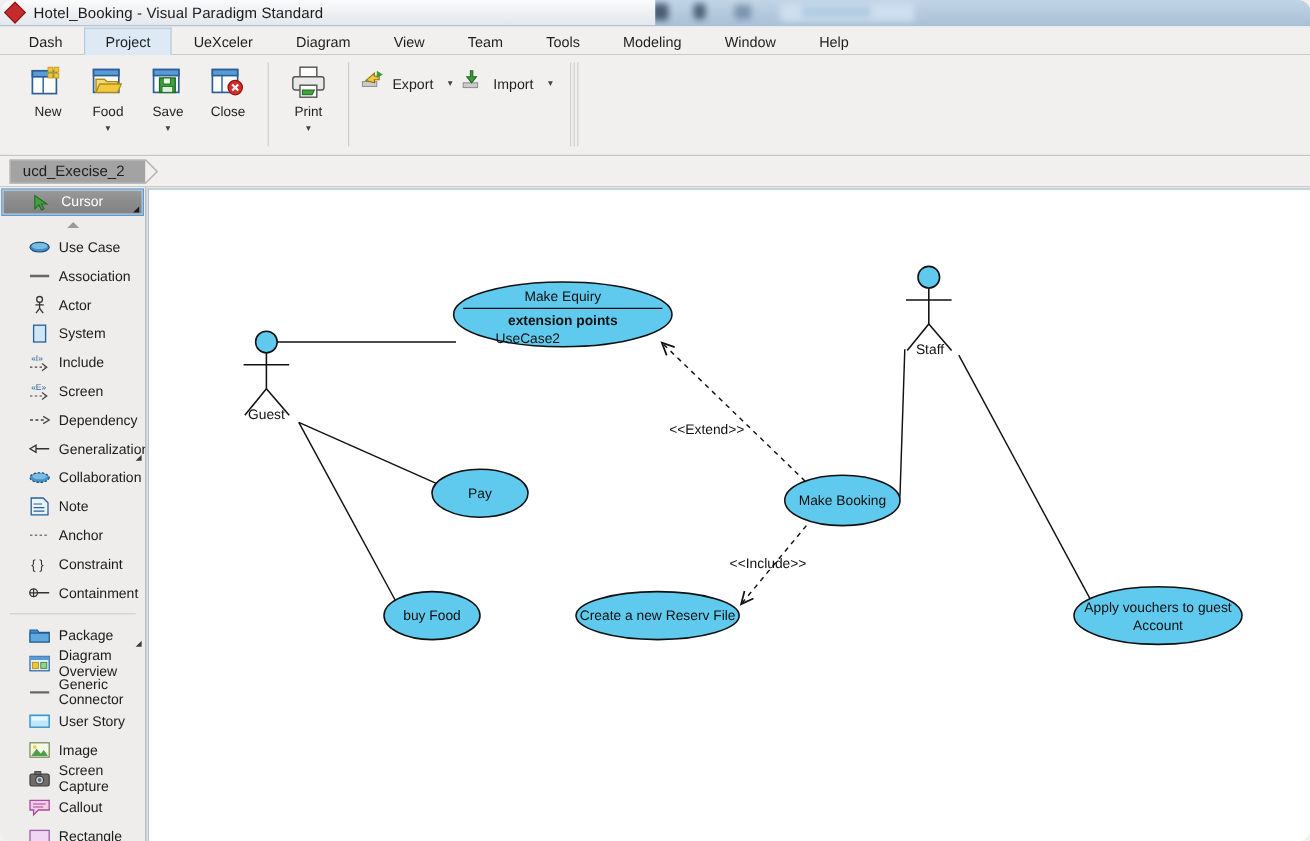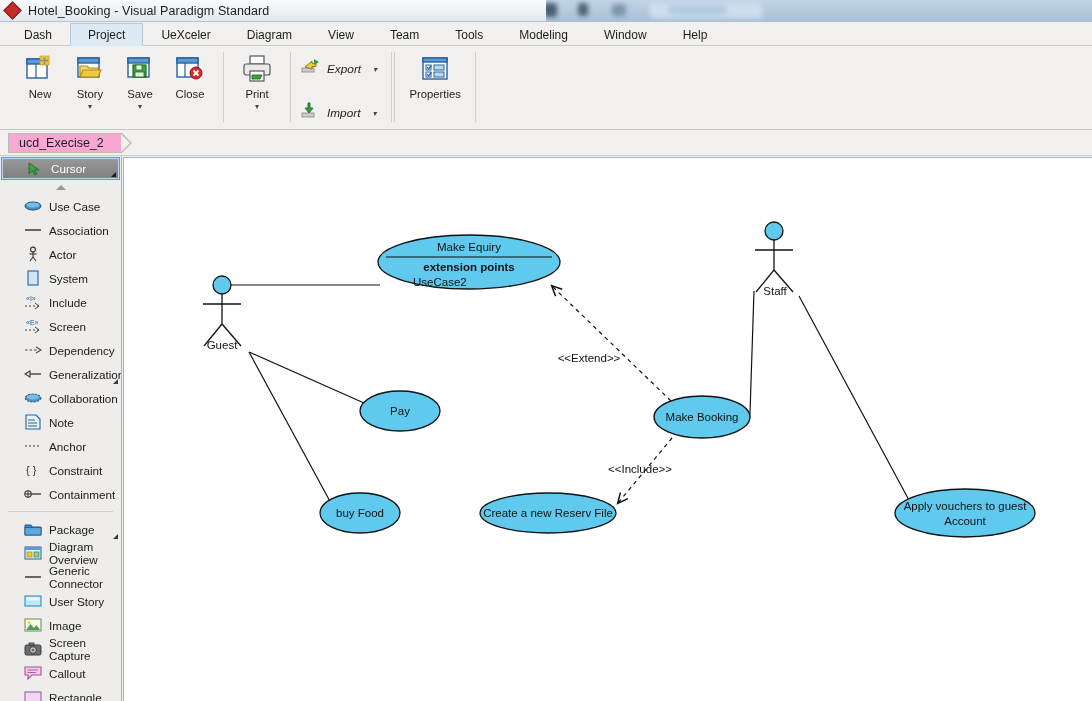--- a/index.html
+++ b/index.html
@@ -8,20 +8,21 @@
     margin: 0; padding: 0;
     width: 1092px; height: 701px;
     overflow: hidden;
     font-family: "Liberation Sans", sans-serif;
     background: #f1f0ee;
   }
   #app {
     position: relative;
     width: 1092px; height: 701px;
     overflow: hidden;
+    border-radius: 10px;
   }
 
   
   .bg-blur {
     position: absolute;
     left: 0; top: 0;
     width: 1092px; height: 22px;
     background: linear-gradient(to bottom, #c2d4e6 0%, #b3c8dd 55%, #a9c0d8 100%);
   }
   .bg-blur .smudge {
@@ -113,42 +114,42 @@
   .rbtn .lbl {
     font-size: 11.3px; color: #1f1f1f; text-align: center;
     line-height: 13px; margin-top: 3px;
   }
   .rbtn .chev {
     font-size: 8px; color: #444; line-height: 8px; margin-top: 2px;
   }
   .ricon { width: 32px; height: 32px; position: relative; }
 
   
-  .rsmallcol { display: flex; flex-direction: column; justify-content: space-between; padding-top: 6px; font-style: italic; }
+  .rsmallcol { display: flex; justify-content: flex-end; padding-top: 6px; }
   .rsmall {
     display: flex; align-items: center; gap: 6px;
     padding: 3px 6px 3px 2px; cursor: default;
   }
   .rsmall .lbl { font-size: 11.8px; color: #1f1f1f; }
   .rsmall .chev { font-size: 8px; color: #444; margin-left: 6px; }
 
   
   .crumbbar {
     position: absolute;
     left: 0; top: 130px;
     width: 1092px; height: 26px;
     background: #f1f0ee;
     border-bottom: 1px solid #c9c9c6;
   }
   .crumb {
     position: absolute; left: 8px; top: 3px;
     height: 20px; padding: 0 18px 0 10px;
     display: flex; align-items: center;
     font-size: 12.5px; color: #1d1d1d;
-    background: #f9a8d4;
+    background: #a3a3a3;
     border: 1px solid #b9b9b6;
     border-right: none;
     cursor: default;
   }
   .crumb::after {
     content: "";
     position: absolute; right: -10px; top: -1px;
     width: 0; height: 0;
     border-top: 10px solid transparent;
     border-bottom: 10px solid transparent;
@@ -315,21 +316,21 @@
 
       <div class="rbtn">
         <div class="ricon">
           <svg width="32" height="32" viewBox="0 0 32 32">
             <rect x="4" y="5" width="21" height="19" fill="#fdfdfd" stroke="#2a6099" stroke-width="1.4"></rect>
             <rect x="4" y="5" width="21" height="5" fill="#5b9bd5" stroke="#2a6099" stroke-width="1.4"></rect>
             <path d="M6 13 h7 l2 2 h9 v9 h-18 z" fill="#f5d97a" stroke="#b08c16" stroke-width="1.2"></path>
             <path d="M6 24 l3 -7 h18 l-3 7 z" fill="#f0c93e" stroke="#b08c16" stroke-width="1.1"></path>
           </svg>
         </div>
-        <div class="lbl">Story</div>
+        <div class="lbl">Food</div>
         <div class="chev">▾</div>
       </div>
 
       <div class="rbtn">
         <div class="ricon">
           <svg width="32" height="32" viewBox="0 0 32 32">
             <rect x="4" y="5" width="21" height="19" fill="#fdfdfd" stroke="#2a6099" stroke-width="1.4"></rect>
             <rect x="4" y="5" width="21" height="5" fill="#5b9bd5" stroke="#2a6099" stroke-width="1.4"></rect>
             <rect x="9" y="12" width="13" height="12" fill="#3fa13f" stroke="#1e6b1e" stroke-width="1.2"></rect>
             <rect x="12" y="12" width="6" height="5" fill="#eaf7ea" stroke="#1e6b1e" stroke-width=".8"></rect>
@@ -395,37 +396,20 @@
         <span class="lbl">Import</span>
         <span class="chev">▾</span>
       </div>
     </div>
 
     <div class="rsep"></div>
 
 
     <div class="rsep"></div>
 
-    <div class="rgroup">
-      <div class="rbtn wide">
-        <div class="ricon">
-          <svg width="32" height="32" viewBox="0 0 32 32">
-            <rect x="4" y="5" width="24" height="21" fill="#fdfdfd" stroke="#2a6099" stroke-width="1.4"></rect>
-            <rect x="4" y="5" width="24" height="4" fill="#5b9bd5" stroke="#2a6099" stroke-width="1.4"></rect>
-            <rect x="7" y="12" width="5" height="5" fill="#fff" stroke="#2a6099" stroke-width="1"></rect>
-            <rect x="7" y="19" width="5" height="5" fill="#fff" stroke="#2a6099" stroke-width="1"></rect>
-            <path d="M8 14 l1.5 2 l3 -3.5" fill="none" stroke="#2a6099" stroke-width="1.2"></path>
-            <path d="M8 21 l1.5 2 l3 -3.5" fill="none" stroke="#2a6099" stroke-width="1.2"></path>
-            <rect x="15" y="12" width="10" height="5" fill="#bcd9f2" stroke="#2a6099" stroke-width="1"></rect>
-            <rect x="15" y="19" width="10" height="5" fill="#bcd9f2" stroke="#2a6099" stroke-width="1"></rect>
-          </svg>
-        </div>
-        <div class="lbl">Properties</div>
-      </div>
-    </div>
 
     <div class="rsep"></div>
 
 
   </div>
 
   <div class="crumbbar">
     <div class="crumb">
       <span>ucd_Execise_2</span>
     </div>

